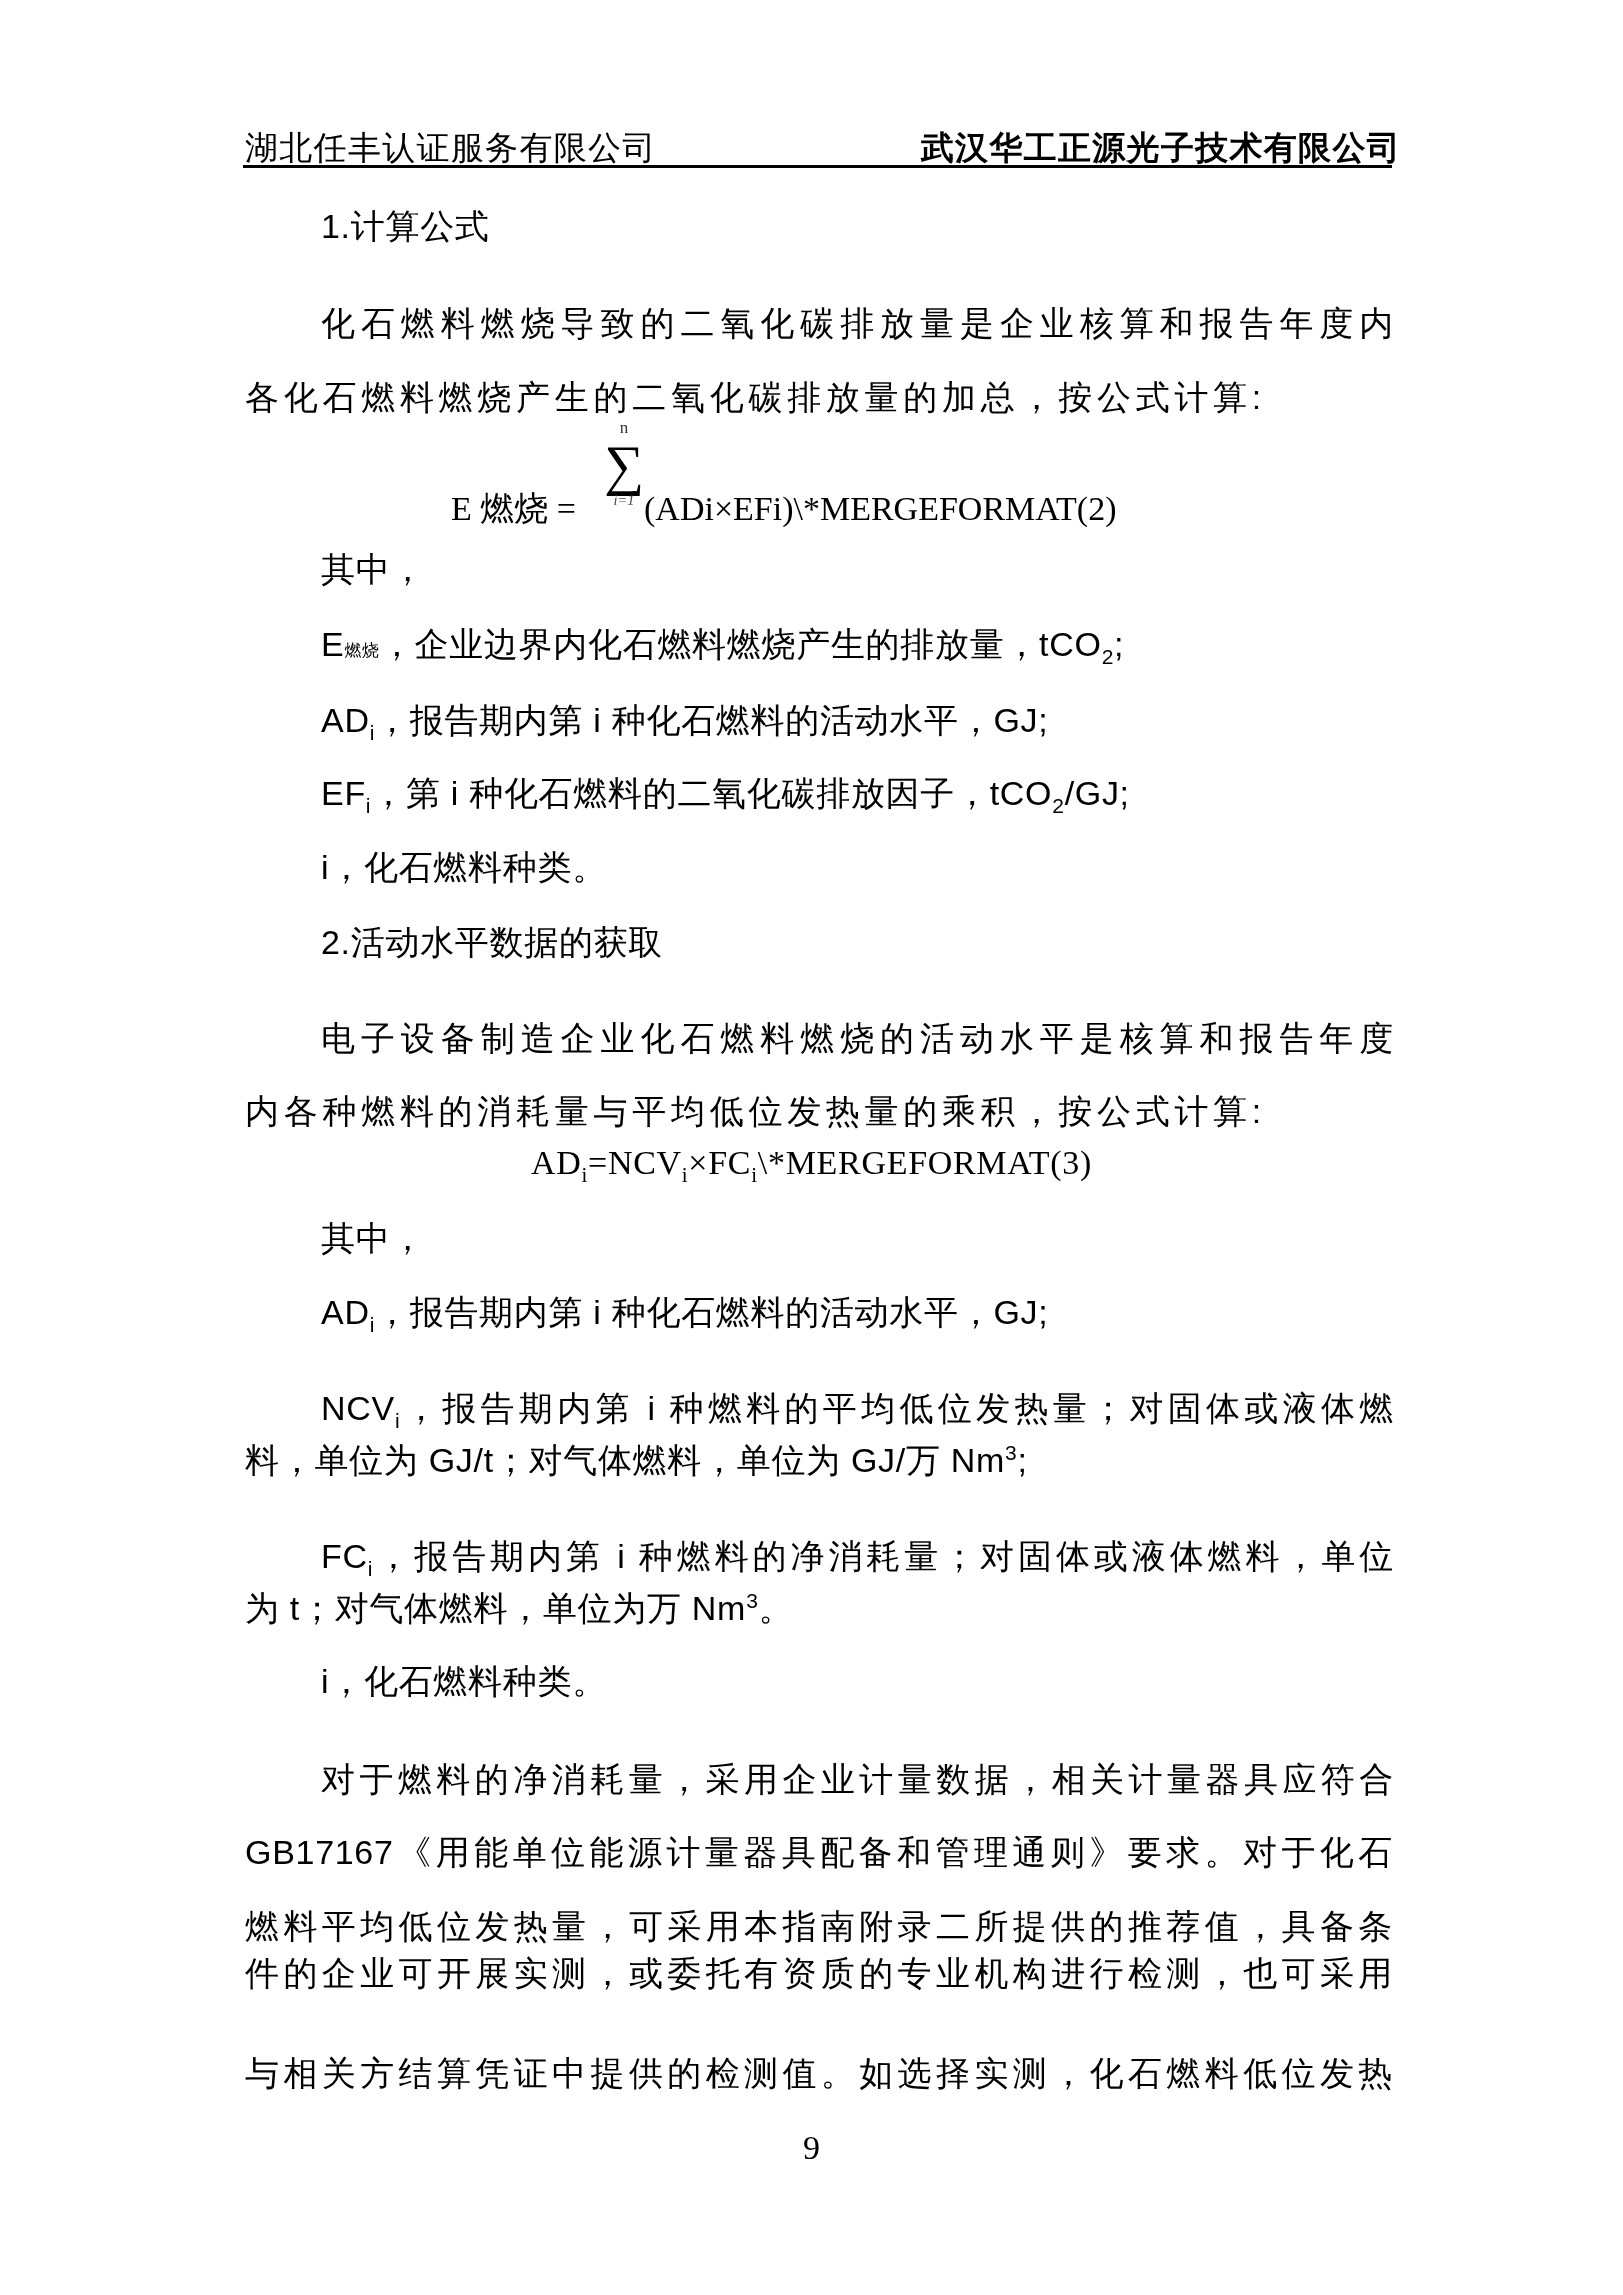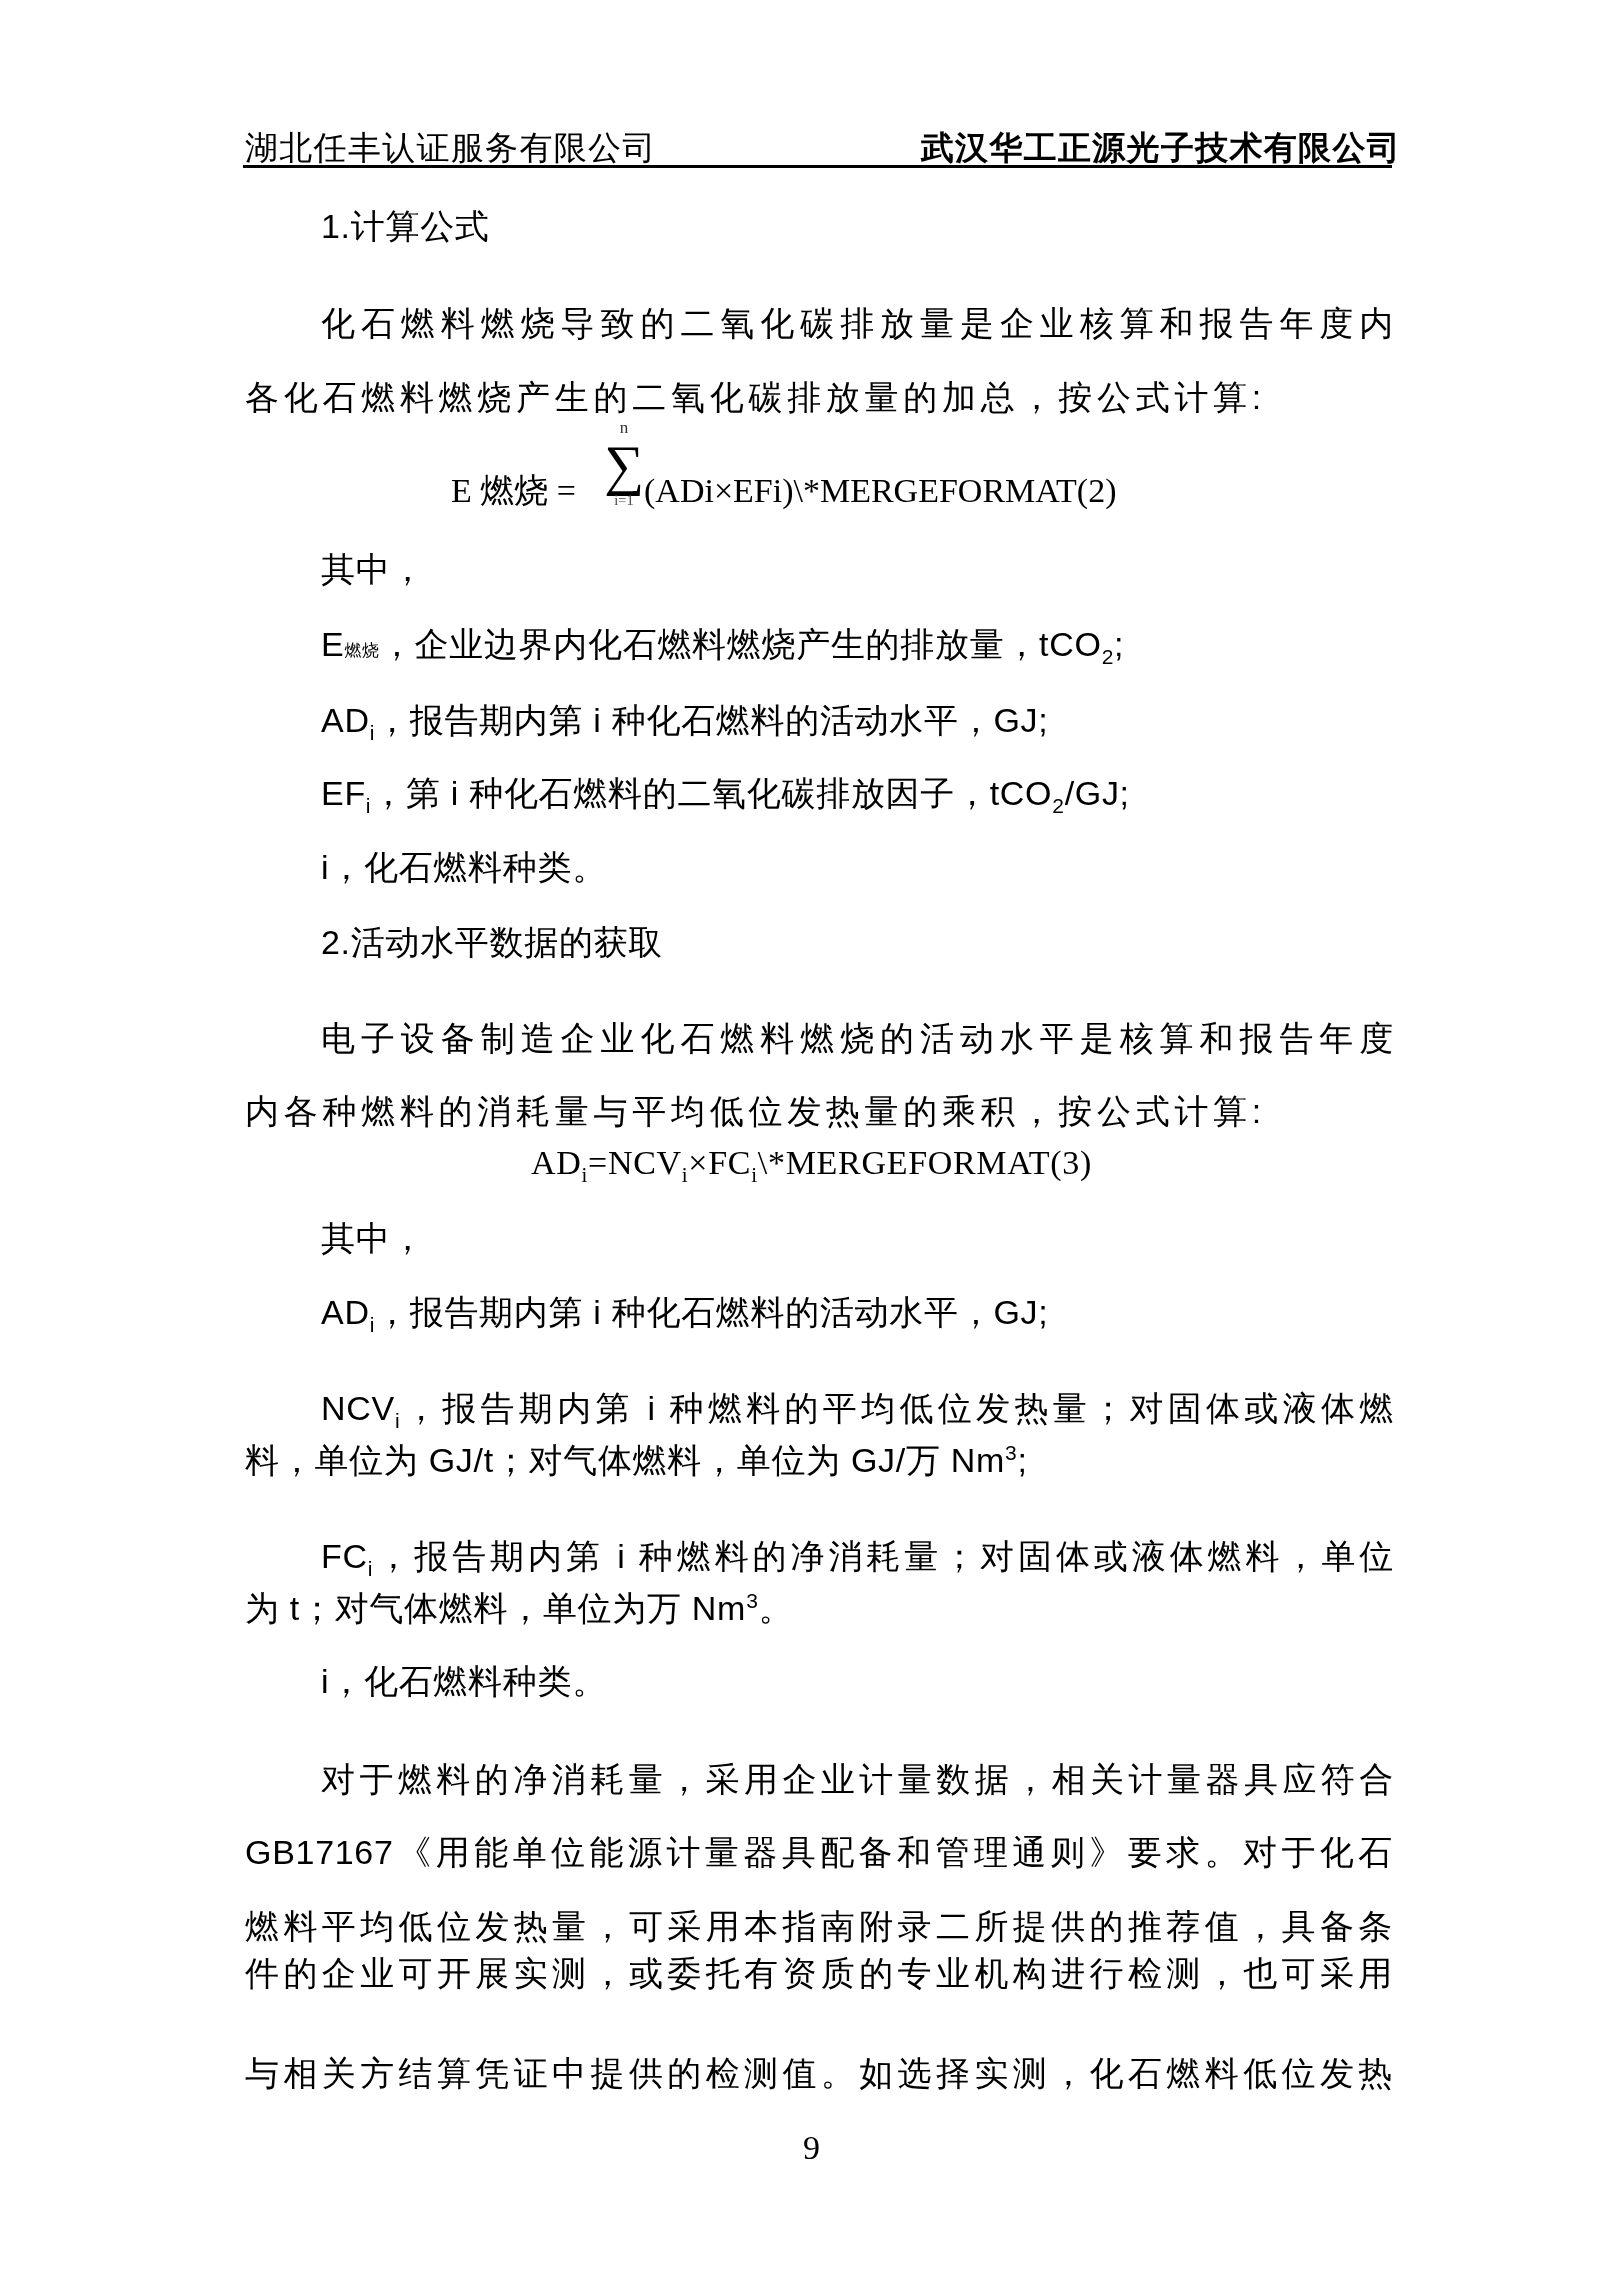--- a/index.html
+++ b/index.html
@@ -14,22 +14,22 @@
           white-space:nowrap; letter-spacing:0.7px;
           font-family:Liberation Sans, sans-serif; }
   .ind { left:321px; width:1073px; }
   .just { text-align-last:justify; text-align:justify;margin-top:22px; }
   .ctr { left:0; width:1623px; text-align:center; font-family:"Liberation Serif",serif; }
   sub, sup { font-size:21px; line-height:0; }
   .sm { font-size:17px;text-align:center; }
   .sigma { position:absolute; left:601px; top:419px; width:46px; text-align:center; }
   .sigma .n { font-size:17px; display:block; line-height:18.3px; font-family:"Liberation Serif",serif; color:#333; }
   .sigma .s { font-size:56px; display:block; line-height:56px; font-family:"Liberation Serif",serif; }
-  .sigma .i { font-size:14.4px; display:block; line-height:15.7px; color:#444; font-family:"Liberation Serif",serif; }
-  .formula1 { position:absolute; top:468px; font-size:34px; line-height:46px; white-space:nowrap;
+  .sigma .i { font-size:14.4px; display:block; line-height:15.7px; font-style:italic; color:#444; font-family:"Liberation Serif",serif; }
+  .formula1 { position:absolute; top:486px; font-size:34px; line-height:46px; white-space:nowrap;
               font-family:"Liberation Serif",serif;text-align:right; }
   .pagenum { position:absolute; left:0; width:1623px; top:2129px; text-align:center;
              font-size:34px; font-family:"Liberation Serif",serif; }
 </style>
 </head>
 <body>
 
 <div>
   <div class="hdr hdr-left">湖北任丰认证服务有限公司</div>
   <div class="hdr hdr-right">武汉华工正源光子技术有限公司</div>

